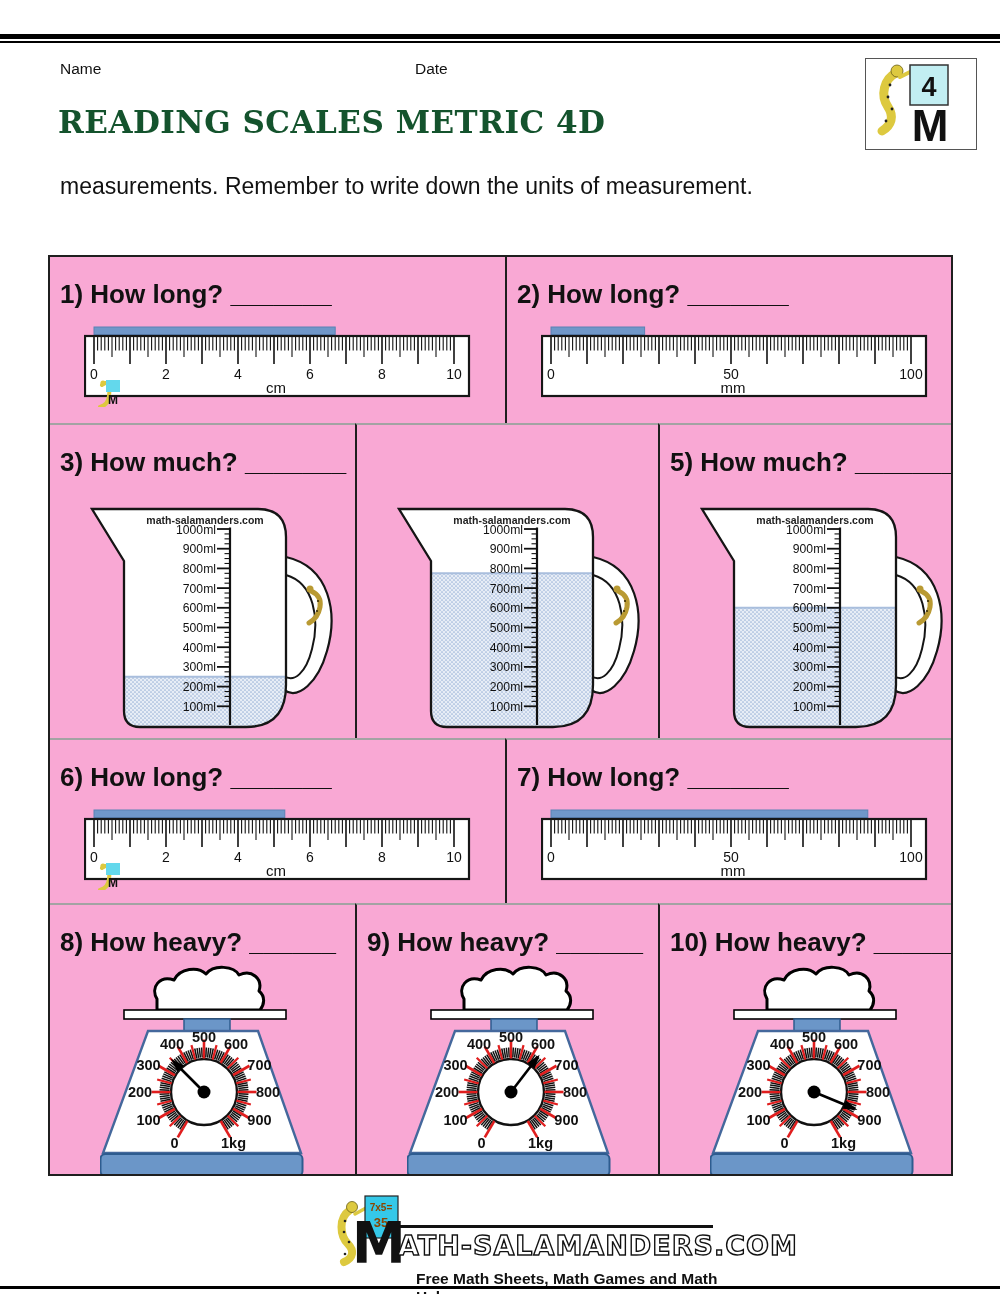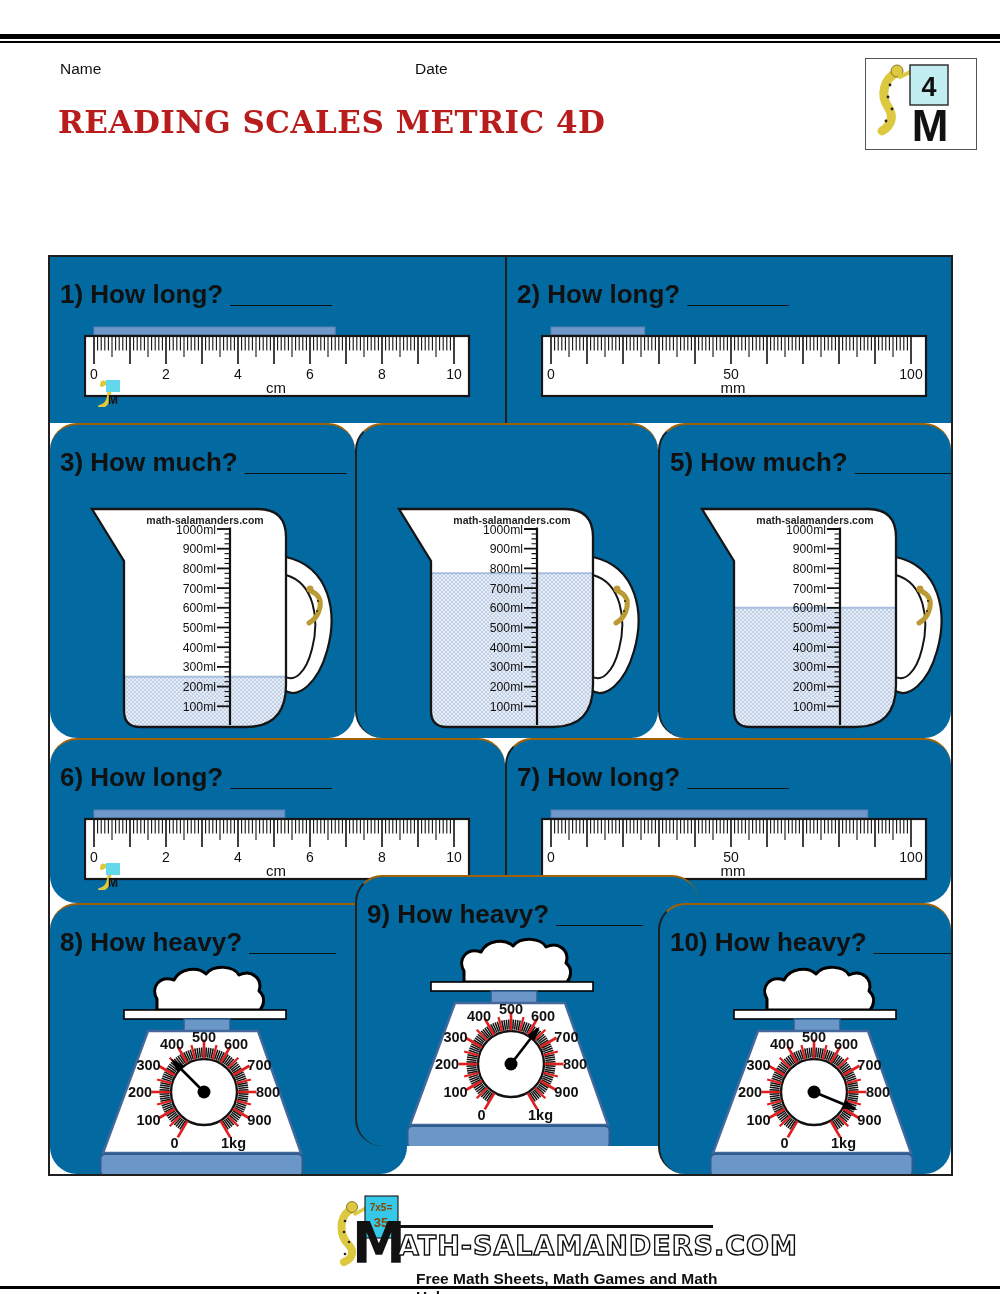--- a/index.html
+++ b/index.html
@@ -4,26 +4,26 @@
 <style>
   html,body{margin:0;padding:0;background:#fff;}
   #page{position:relative;width:1000px;height:1294px;background:#fff;overflow:hidden;
         font-family:"Liberation Sans",sans-serif;color:#111;}
   .abs{position:absolute;}
   #top-rule{left:0;top:34px;width:1000px;height:9px;
             background:linear-gradient(#000 0 5px,#fff 5px 7px,#000 7px 9px);}
   #bottom-rule{left:0;top:1286px;width:1000px;height:3px;background:#000;}
   .field-label{font-size:15.5px;color:#111;}
   #title{left:58px;top:104px;font-family:"DejaVu Serif","Liberation Serif",serif;
-         font-size:31px;letter-spacing:.5px;color:#b91c1c;font-weight:600;}
+         font-size:31px;letter-spacing:.5px;color:#14532d;font-weight:600;}
   #intro{left:60px;top:168px;width:820px;font-size:23px;line-height:37px;color:#111;}
   #badge{left:865px;top:58px;width:110px;height:90px;border:1.5px solid #555;background:#fff;}
   #sheet{left:48px;top:255px;width:905px;height:921px;border:2px solid #1f1f1f;box-sizing:border-box;}
-  .tile{position:absolute;box-sizing:border-box;overflow:hidden;background:#0369a1;}
-  .tile.bt{border-top:2px solid #a16207;border-radius:27px;}
+  .tile{position:absolute;box-sizing:border-box;overflow:hidden;background:#f9a8d4;}
+  .tile.bt{border-top:2px solid #a3a3a3;}
   .tile.bl{border-left:2px solid #1f1f1f;}
   .q-head{position:absolute;left:10px;top:22px;font-size:26px;font-weight:600;color:#111;white-space:nowrap;}
   .q-head .blank{letter-spacing:0;}
   #footer-tagline{font-size:15.5px;font-weight:700;color:#111;}
   #footer-rule{background:#111;}
   #site-m{font-family:"DejaVu Sans","Liberation Sans",sans-serif;font-size:54px;font-weight:700;
           transform:scaleY(1.05);transform-origin:top left;line-height:1;}
   .site-text{font-family:"DejaVu Sans","Liberation Sans",sans-serif;font-size:27px;font-weight:700;
              letter-spacing:1px;color:#fff;-webkit-text-stroke:1.4px #111;white-space:nowrap;}
   @supports not (-webkit-text-stroke:1px black){.site-text{color:#111;}}
@@ -50,20 +50,21 @@
       <line x1="34" y1="18" x2="46" y2="12" stroke="#ddc93f" stroke-width="4" stroke-linecap="round"></line>
       <rect x="44" y="6" width="38" height="40" fill="#c2eef2" stroke="#333" stroke-width="1.5"></rect>
       <text x="63" y="37" text-anchor="middle" font-size="27" font-weight="bold" font-family="DejaVu Serif, serif" fill="#111">4</text>
       <text x="64" y="82" text-anchor="middle" font-size="44" font-weight="bold" fill="#111">M</text>
     </svg>
   </div>
 
   <div id="title" class="abs">READING SCALES METRIC 4D</div>
 
   <div id="intro" class="abs">
+    <div>measurements. Remember to write down the units of measurement.</div>
   </div>
 
   <div id="sheet" class="abs">
       <div class="tile" style="left: 0px; top: 0px; width: 455px; height: 166px;">
         <div class="q-head"><span>1) How long?</span> <span class="blank">_______</span></div>
         <svg width="390" height="86" viewBox="0 0 390 86" style="position:absolute;left:34px;top:64px;">
           <rect x="10" y="6" width="241.20000000000002" height="7.5" fill="#7097c9" stroke="#5b82b4" stroke-width="1"></rect>
           <rect x="1" y="15" width="384" height="60" fill="#fff" stroke="#161616" stroke-width="2.2"></rect>
           <line x1="10" y1="16" x2="10" y2="43" stroke="#111" stroke-width="1.6"></line>
           <line x1="13.6" y1="16" x2="13.6" y2="29.5" stroke="#111" stroke-width="1.1"></line>
@@ -880,21 +881,21 @@
           <text x="168" y="136" font-size="14.5" fill="#111111" text-anchor="middle" font-weight="600">800</text>
           <text x="159.42562584220408" y="163.5" font-size="14.5" fill="#111111" text-anchor="middle" font-weight="600">900</text>
           <text x="133.5" y="187.0954988232819" font-size="14.5" fill="#111111" text-anchor="middle" font-weight="600">1kg</text>
           <g transform="rotate(-45 104 131)">
             <line x1="104" y1="131" x2="104" y2="95" stroke="#000" stroke-width="2.6"></line>
             <polygon points="99.5,98 108.5,98 104,84" fill="#000"></polygon>
           </g>
           <circle cx="104" cy="131" r="6.5" fill="#000"></circle>
         </svg>
       </div>
-      <div class="tile bt bl" style="left: 305px; top: 618px; width: 344px; height: 271px; text-decoration: underline;">
+      <div class="tile bt bl" style="left: 305px; top: 646px; width: 344px; height: 271px; text-decoration: underline;">
         <div class="q-head"><span>9) How heavy?</span> <span class="blank">______</span></div>
         <svg width="250" height="216" viewBox="0 0 250 216" style="position:absolute;left:50px;top:56px;">
           <path d="M57,49 L57,38 C50,26 60,14 74,19 C80,7 98,5 106,13 C114,3 134,5 139,14 C152,8 163,18 159,30 C166,36 164,44 160,49 Z" fill="#fff" stroke="#000" stroke-width="3" stroke-linejoin="round"></path>
           <rect x="24" y="49" width="162" height="9" fill="#fff" stroke="#000" stroke-width="1.6"></rect>
           <rect x="84" y="58" width="46" height="13" fill="#6b96c8" stroke="#2e5c8f" stroke-width="1.5"></rect>
           <polygon points="48,70 158,70 201,192 3,192" fill="#fff" stroke="#44689c" stroke-width="2.4"></polygon>
           <rect x="0.5" y="193" width="202" height="22" rx="5" fill="#6b96c8" stroke="#2e5c8f" stroke-width="2"></rect>
           <circle cx="104" cy="131" r="33" fill="#fff" stroke="#111" stroke-width="2.4"></circle>
           <line x1="87.25" y1="160.0118510267787" x2="77.75" y2="176.46633369868303" stroke="#e01e1e" stroke-width="2.6"></line>
           <line x1="85.20995329198158" y1="159.93413459411713" x2="79.7635629418313" y2="168.32084027357138" stroke="#111" stroke-width="1.5"></line>

